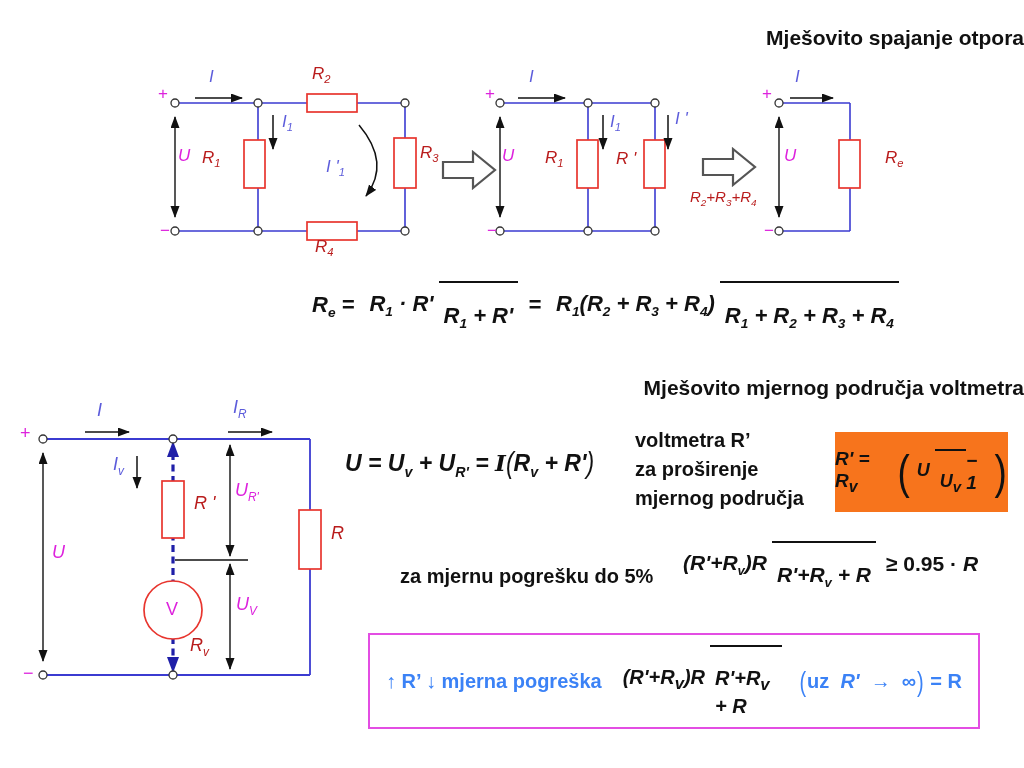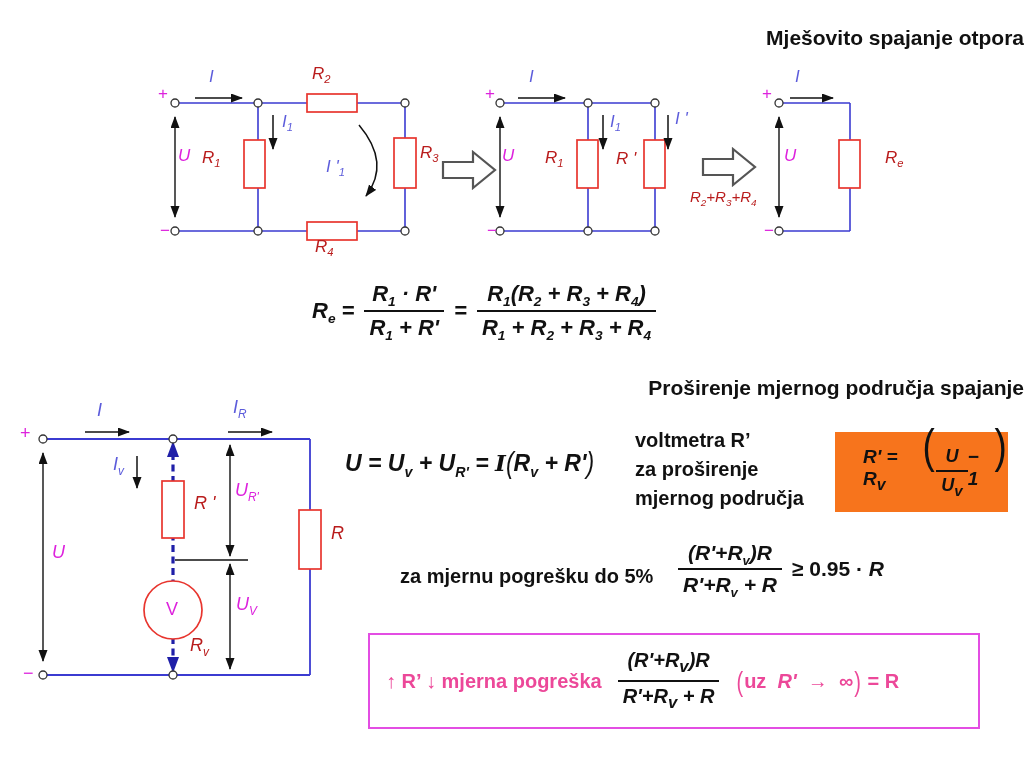--- a/index.html
+++ b/index.html
@@ -16,41 +16,41 @@
   .mag { color:#dd22dd; }
   .red { color:#b91c1c; }
   .blu { color:#5c5cdb; }
   .sign { font-style:normal; font-size:17px; }
   .lg { font-size:18px; }
   .sm { font-size:15px; }
 
   
   .fm { position:absolute; display:flex; align-items:center; color:#111; font-weight:bold; font-style:italic; white-space:nowrap; }
   .fm sub { font-size:0.62em; line-height:0; }
-  .frac { display:inline-flex; flex-direction:column; align-items:center; }
+  .frac { display:inline-flex; flex-direction:row; align-items:center; }
   .frac .num { padding:0 5px 3px; }
-  .frac .den { padding:3px 5px 0; border-top:2.5px solid #111; }
+  .frac .den { padding:20px 5px 0; border-top:2.5px solid #111; }
   .up { font-style:normal; }
   .up i { font-style:italic; }
   .si { font-family:"DejaVu Serif","Liberation Serif",serif; font-style:italic; }
   .bp { display:inline-block; transform:scaleY(1.25); font-weight:400; }
   .tp { display:inline-block; transform:scaleY(1.4); font-weight:400; margin:0 1px; }
 
   .sidenote { position:absolute; left:635px; top:426px; font-weight:bold; font-size:20px; line-height:29px; color:#111; }
 
   .orangebox { position:absolute; left:835px; top:432px; width:173px; height:80px; background:#f7741c; display:flex; align-items:center; justify-content:center; }
-  .orangebox .obf { display:flex; align-items:flex-start; font-weight:bold; font-style:italic; font-size:19px; color:#111;margin-left:28px; }
+  .orangebox .obf { display:flex; align-items:center; font-weight:bold; font-style:italic; font-size:19px; color:#111; }
   .obp { font-size:46px; font-weight:400; font-style:normal; line-height:0; transform:scaleX(0.8); }
   .orangebox .frac { font-size:18px; }
   .orangebox .frac .den { border-top-width:2px; }
 
   .plainbold { position:absolute; font-weight:bold; font-size:20px; color:#111; white-space:nowrap; }
 
   .bottombox { position:absolute; left:368px; top:633px; width:612px; height:96px; border:2px solid #e34de3; background:#fff; display:flex; align-items:center; gap:16px; padding:0 16px; }
-  .bottombox .bb-label, .bottombox .bb-tail { font-weight:bold; font-size:20px; color:#ec4899; white-space:nowrap; }
+  .bottombox .bb-label, .bottombox .bb-tail { font-weight:bold; font-size:20px; color:#3b82f6; white-space:nowrap; }
   .bottombox .bb-frac { font-weight:bold; font-style:italic; font-size:20px; color:#111; }
   .errfrac { font-size:21px; }
 </style>
 </head>
 <body>
 
 <div id="slide">
 
   <div class="title" style="top:26px;">Mješovito spajanje otpora</div>
 
@@ -146,21 +146,21 @@
       <span class="num">R<sub>1</sub> · R'</span>
       <span class="den">R<sub>1</sub> + R'</span>
     </span>
     <span>=</span>
     <span class="frac">
       <span class="num">R<sub>1</sub>(R<sub>2</sub> + R<sub>3</sub> + R<sub>4</sub>)</span>
       <span class="den">R<sub>1</sub> + R<sub>2</sub> + R<sub>3</sub> + R<sub>4</sub></span>
     </span>
   </div>
 
-  <div class="title" style="top:376px;">Proširenje mjernog područja spajanje</div>
+  <div class="title" style="top:376px;">Mješovito mjernog područja voltmetra</div>
 
   <svg style="left:25px; top:400px;" width="330" height="300" viewBox="0 0 330 300">
     <path d="M18,39 H285 M18,275 H285 M285,39 V275" stroke="#3b3bd1" stroke-width="1.8" fill="none"></path>
     <line x1="148" y1="53" x2="148" y2="261" stroke="#1f1fa8" stroke-width="3.2" stroke-dasharray="7,4.5"></line>
     <polygon points="142,57 148,41 154,57" fill="#1f1fa8"></polygon>
     <polygon points="142,257 148,273 154,257" fill="#1f1fa8"></polygon>
     <rect x="137" y="81" width="22" height="57" fill="#fff" stroke="#e8352e" stroke-width="1.7"></rect>
     <circle cx="148" cy="210" r="29" fill="#fff" stroke="#e8352e" stroke-width="1.7"></circle>
     <rect x="274" y="110" width="22" height="59" fill="#fff" stroke="#e8352e" stroke-width="1.7"></rect>
     <path d="M18,53 V261" stroke="#111" stroke-width="1.4" marker-start="url(#ah)" marker-end="url(#ah)"></path>

